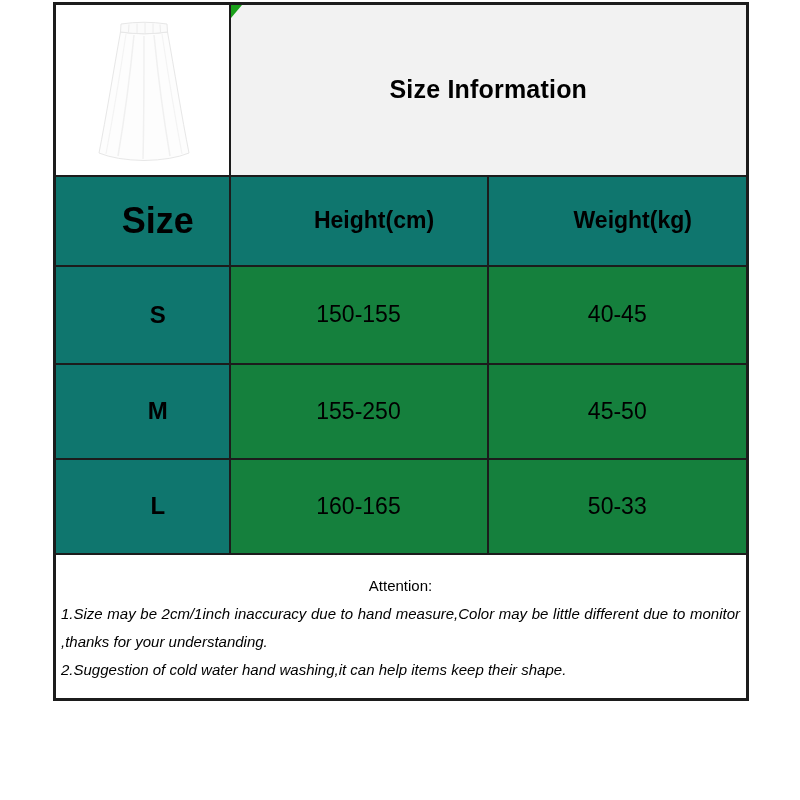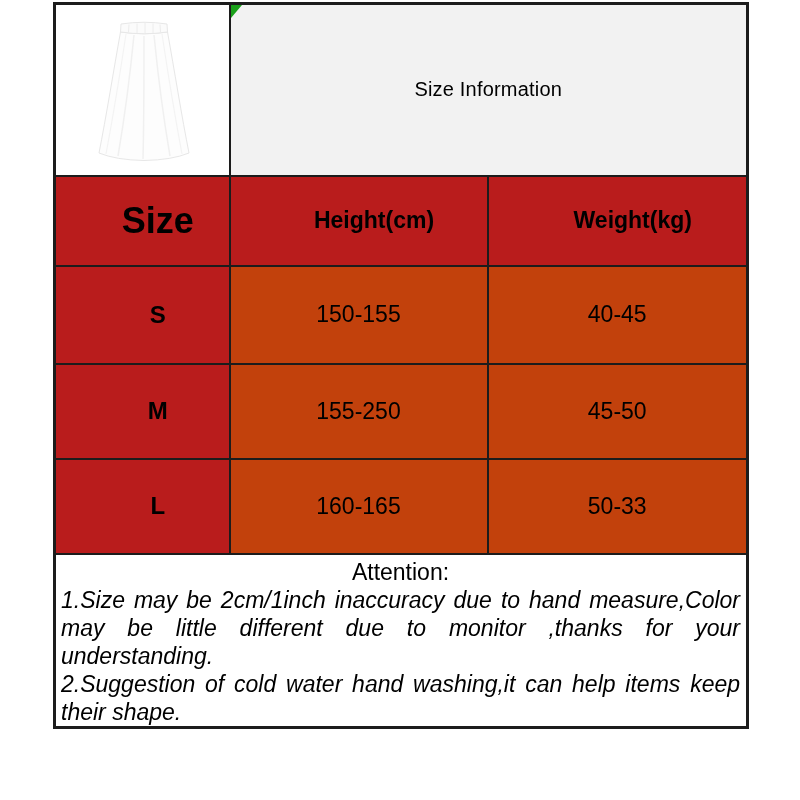--- a/index.html
+++ b/index.html
@@ -43,61 +43,61 @@
   tr.r-body-s   { height: 98px;  }
   tr.r-note     { height: 146px; }
 
   td.image-cell {
     background: #ffffff;
     padding: 0;
   }
   td.title-cell {
     background: #f2f2f2;
     position: relative;
-    font-size: 20px;
-    font-weight: normal;
+    font-size: 25px;
+    font-weight: bold;
     letter-spacing: 0.2px;
   }
   .corner-marker {
     position: absolute;
     top: 0;
     left: 0;
     width: 0;
     height: 0;
     border-top: 13px solid #1aa01a;
     border-right: 11px solid transparent;
   }
   td.label-cell {
-    background: #b91c1c;
+    background: #0f766e;
     padding-left: 32px;
   }
   td.size-big {
     font-size: 36px;
     font-weight: bold;
   }
   td.col-head {
     font-size: 23px;
     font-weight: bold;
     margin-left: 28px;
   }
   td.size-letter {
     font-size: 24px;
     font-weight: bold;
   }
   td.value-cell {
-    background: #c2410c;
+    background: #15803d;
     font-size: 23px;
     font-weight: normal;
   }
   td.attention-cell {
     background: #ffffff;
     text-align: left;
     vertical-align: top;
     padding: 3px 6px 0 5px;
-    font-size: 23px;
+    font-size: 15px;
     line-height: 28px;
   }
   .attention-heading { margin: 0; }
   .attention-note {
     margin: 0;
     text-align: justify;
     font-style: italic;
   }
   .skirt-wrap {
     width: 171px;

